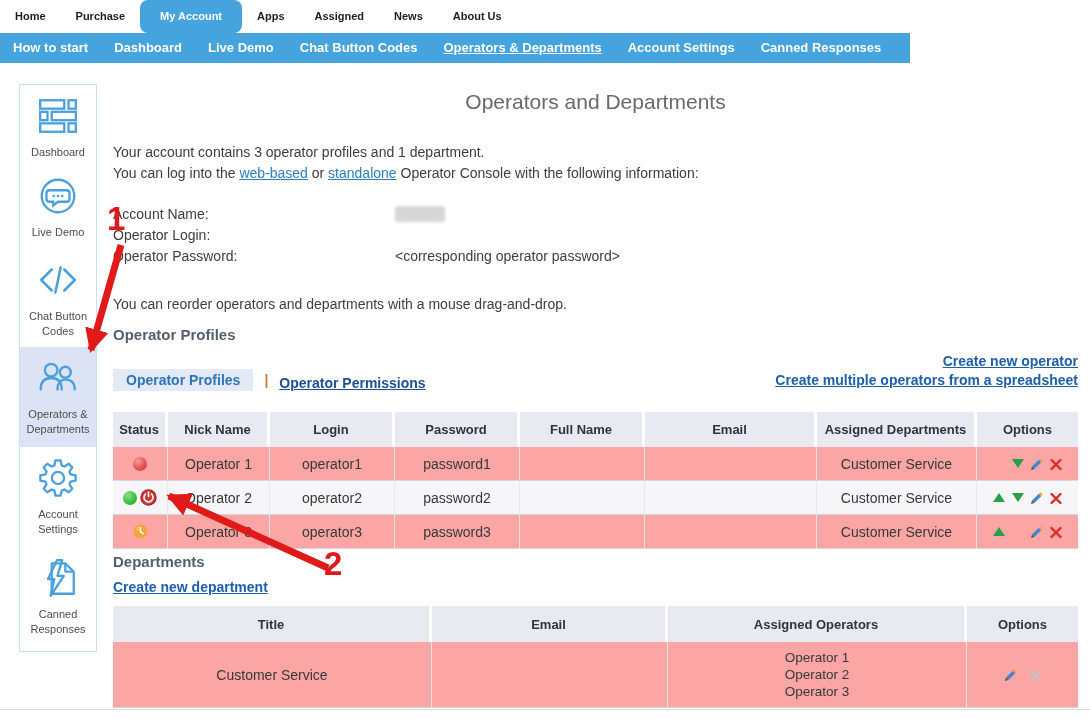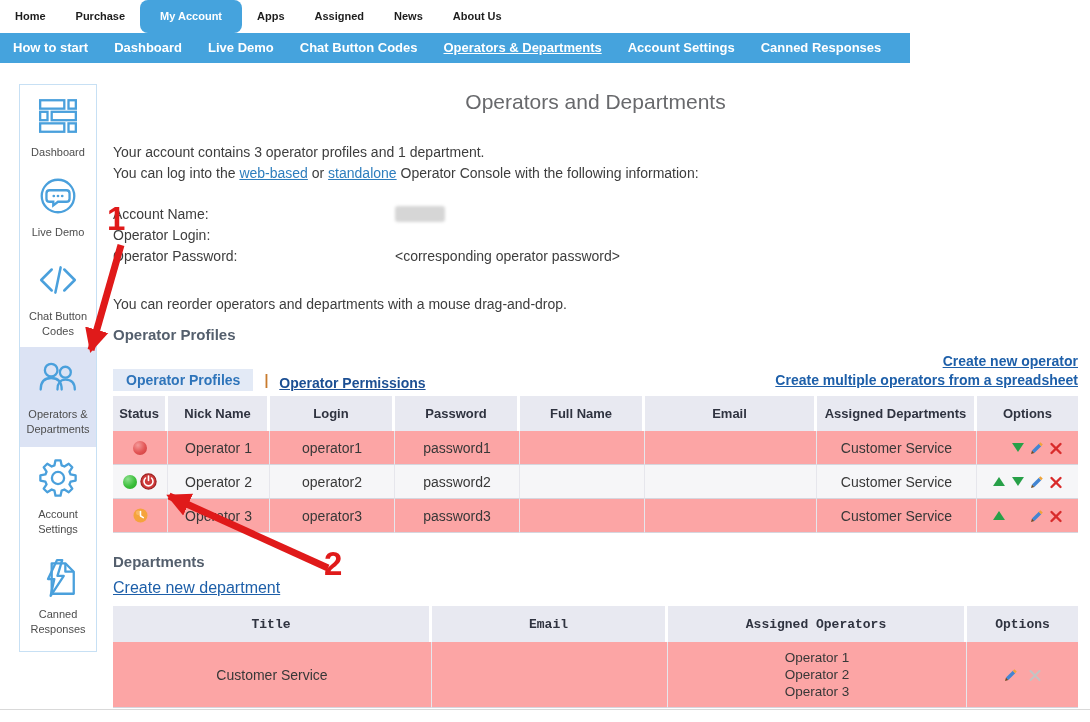--- a/index.html
+++ b/index.html
@@ -58,29 +58,29 @@
 
   
   table { border-collapse:separate; border-spacing:0; table-layout:fixed; width:965px; }
   th { background:#e8e9f1; font-size:13px; font-weight:bold; color:#2f3340;
     text-align:center; border-right:3px solid #fff; }
   th:last-child { border-right:none; }
   td { font-size:14px; color:#383838; text-align:center;
     border-bottom:1px solid #d6d6de; border-right:1px solid #e6e6ec;
     background:#fca5a5; }
   td:last-child { border-right:none; }
-  .ops-table { top:312px; }
+  .ops-table { top:328px; }
   .ops-table th { height:35px; }
   .ops-table td { height:34px; }
   .ops-table tr.alt td { background:#f6f6f8; }
   .dept-table { top:522px; }
-  .dept-table th { height:36px;font-family:Liberation Mono, monospace; }
+  .dept-table th { height:36px; }
   .dept-table td { height:66px; }
   .heading-dept { top:469px; }
-  .create-dept { top:495px; font-size:16px; font-weight:normal; }
+  .create-dept { top:495px; font-size:14px; font-weight:bold; }
 
   .status-cell-inner { display:flex; align-items:center; justify-content:center; gap:3px; }
   .ball { display:inline-block; width:14px; height:14px; border-radius:50%; }
   .ball.red { background:radial-gradient(circle at 35% 30%, #f59a9a, #e25454 55%, #c93b3b); }
   .ball.green { background:radial-gradient(circle at 35% 30%, #8ee08e, #3cbf3c 55%, #23a523); }
   .options-inner { display:flex; align-items:center; justify-content:flex-end; padding-right:13px; }
   .slot { width:19px; height:16px; display:flex; align-items:center; justify-content:center; cursor:pointer; }
   .options-center { display:flex; align-items:center; justify-content:center; gap:9px; }
   .op-list div { line-height:17px; font-size:13.5px; }
 

